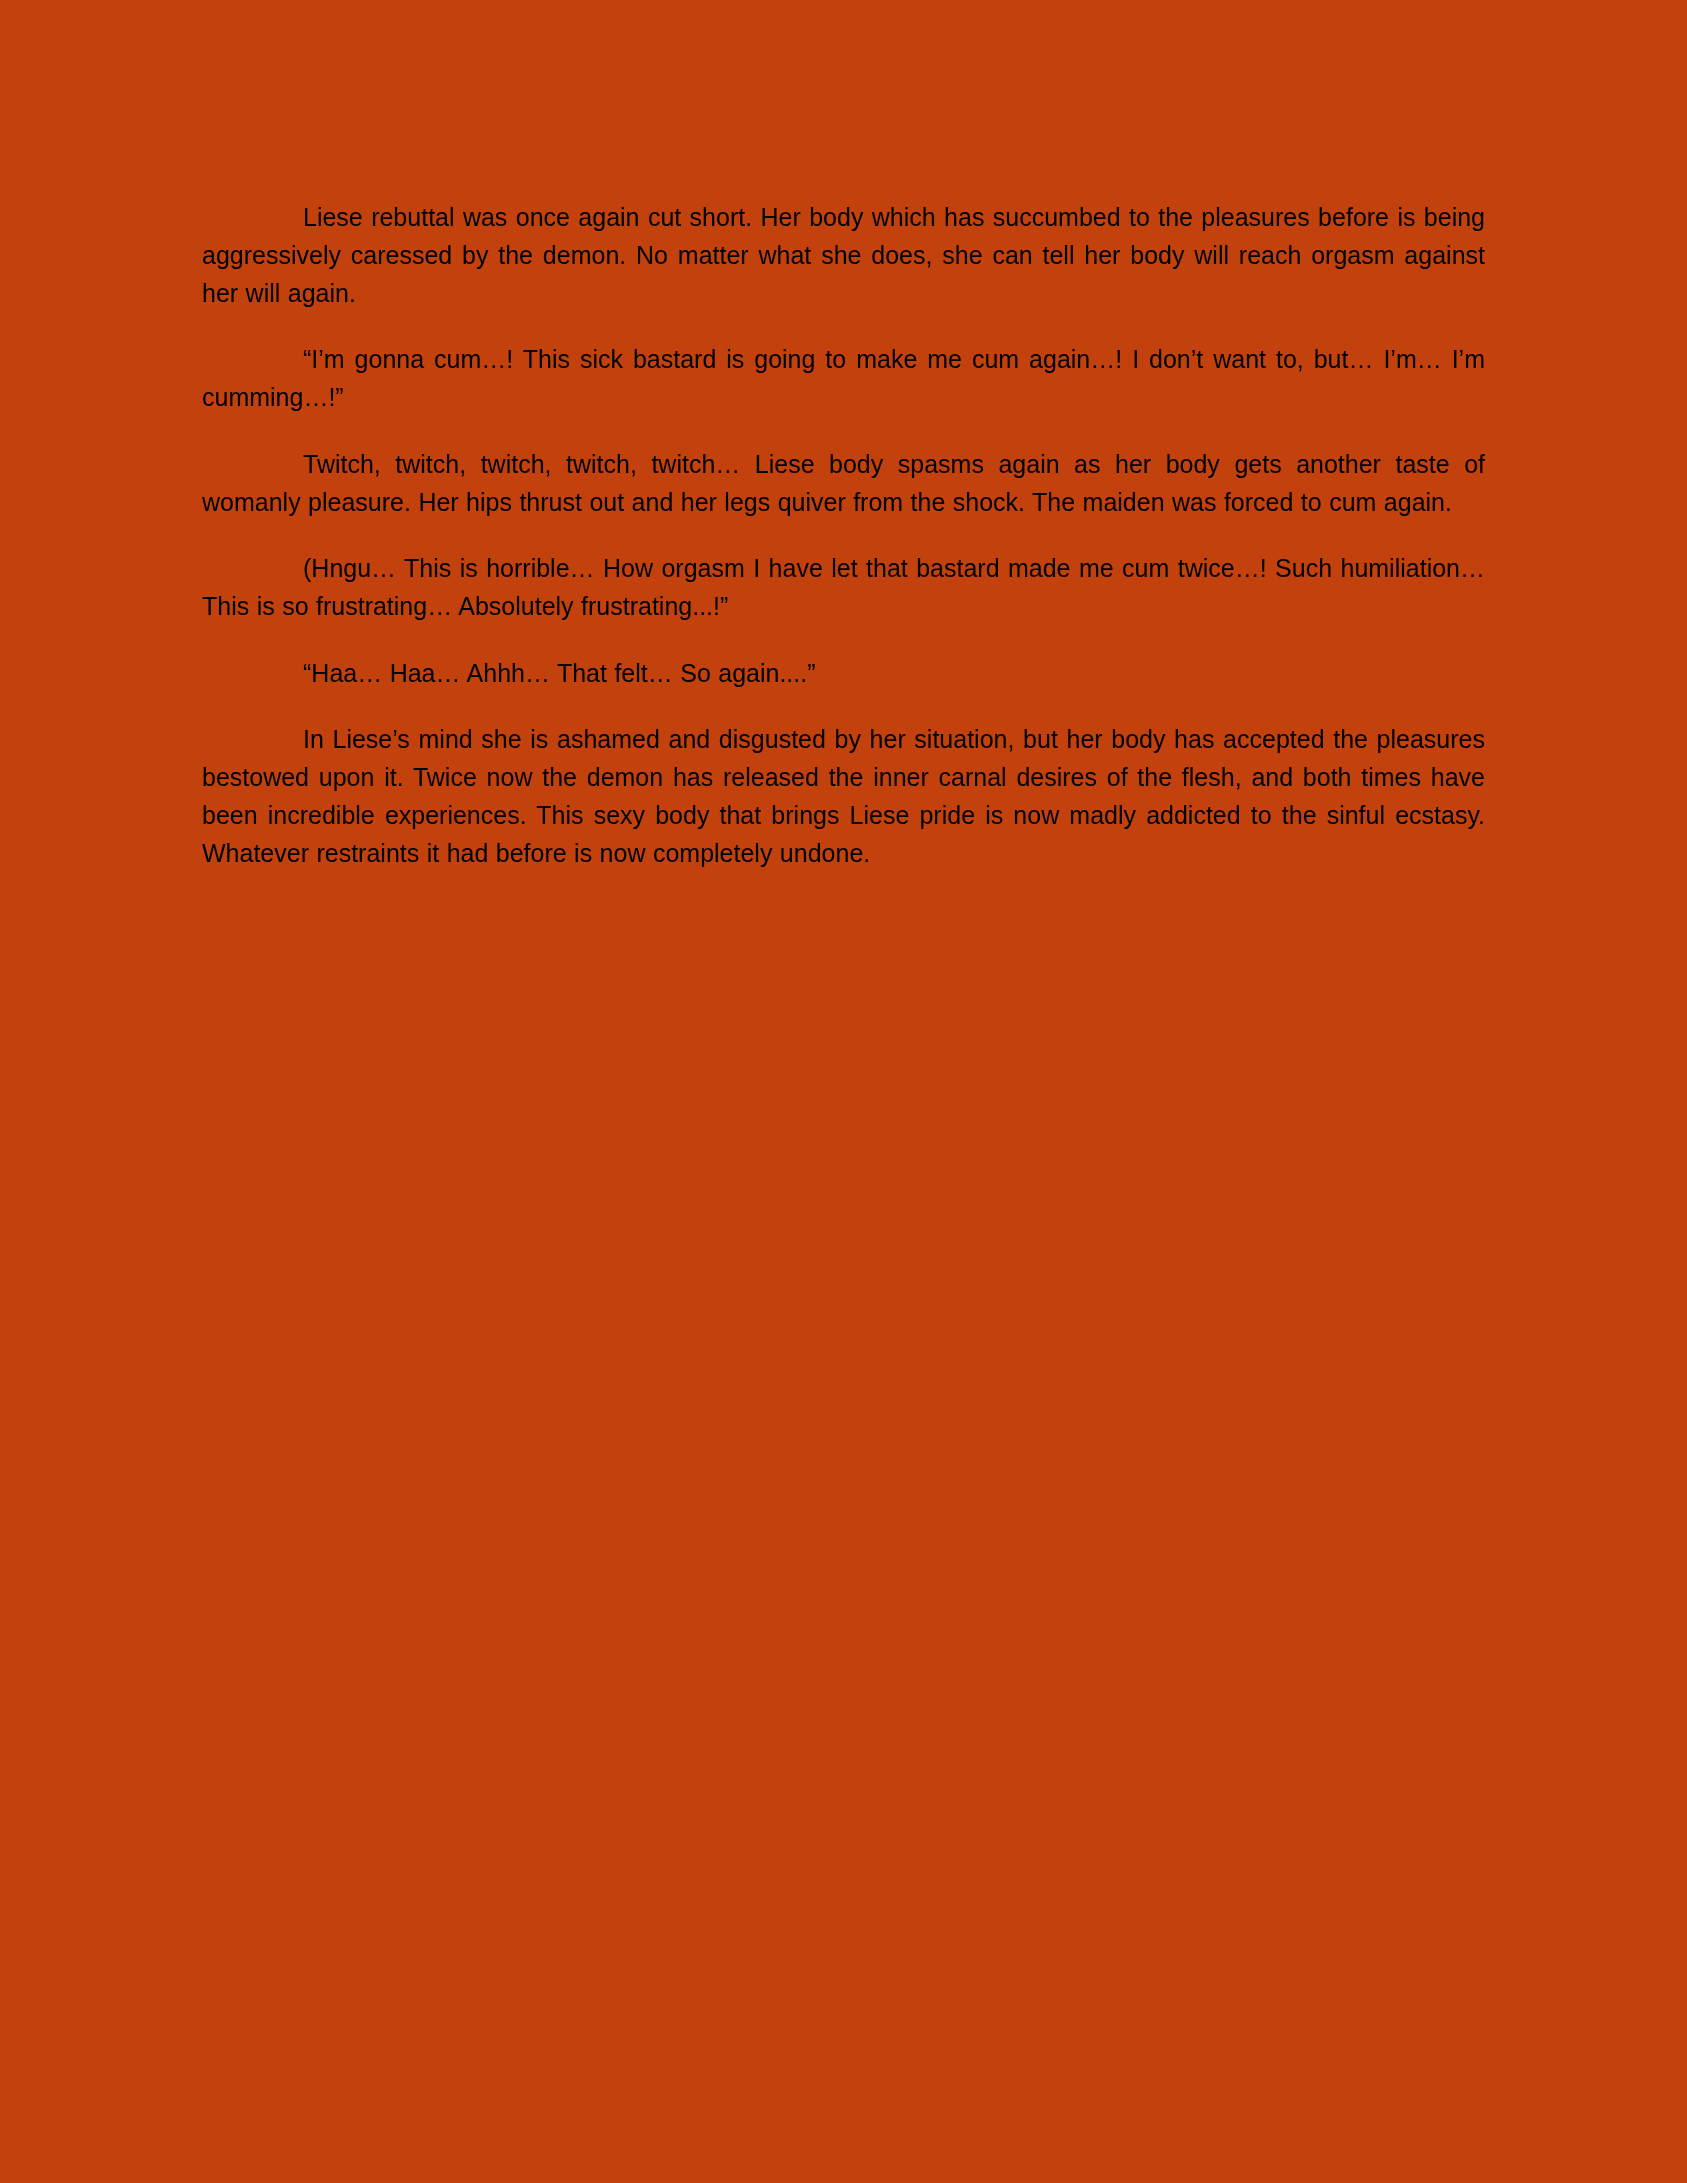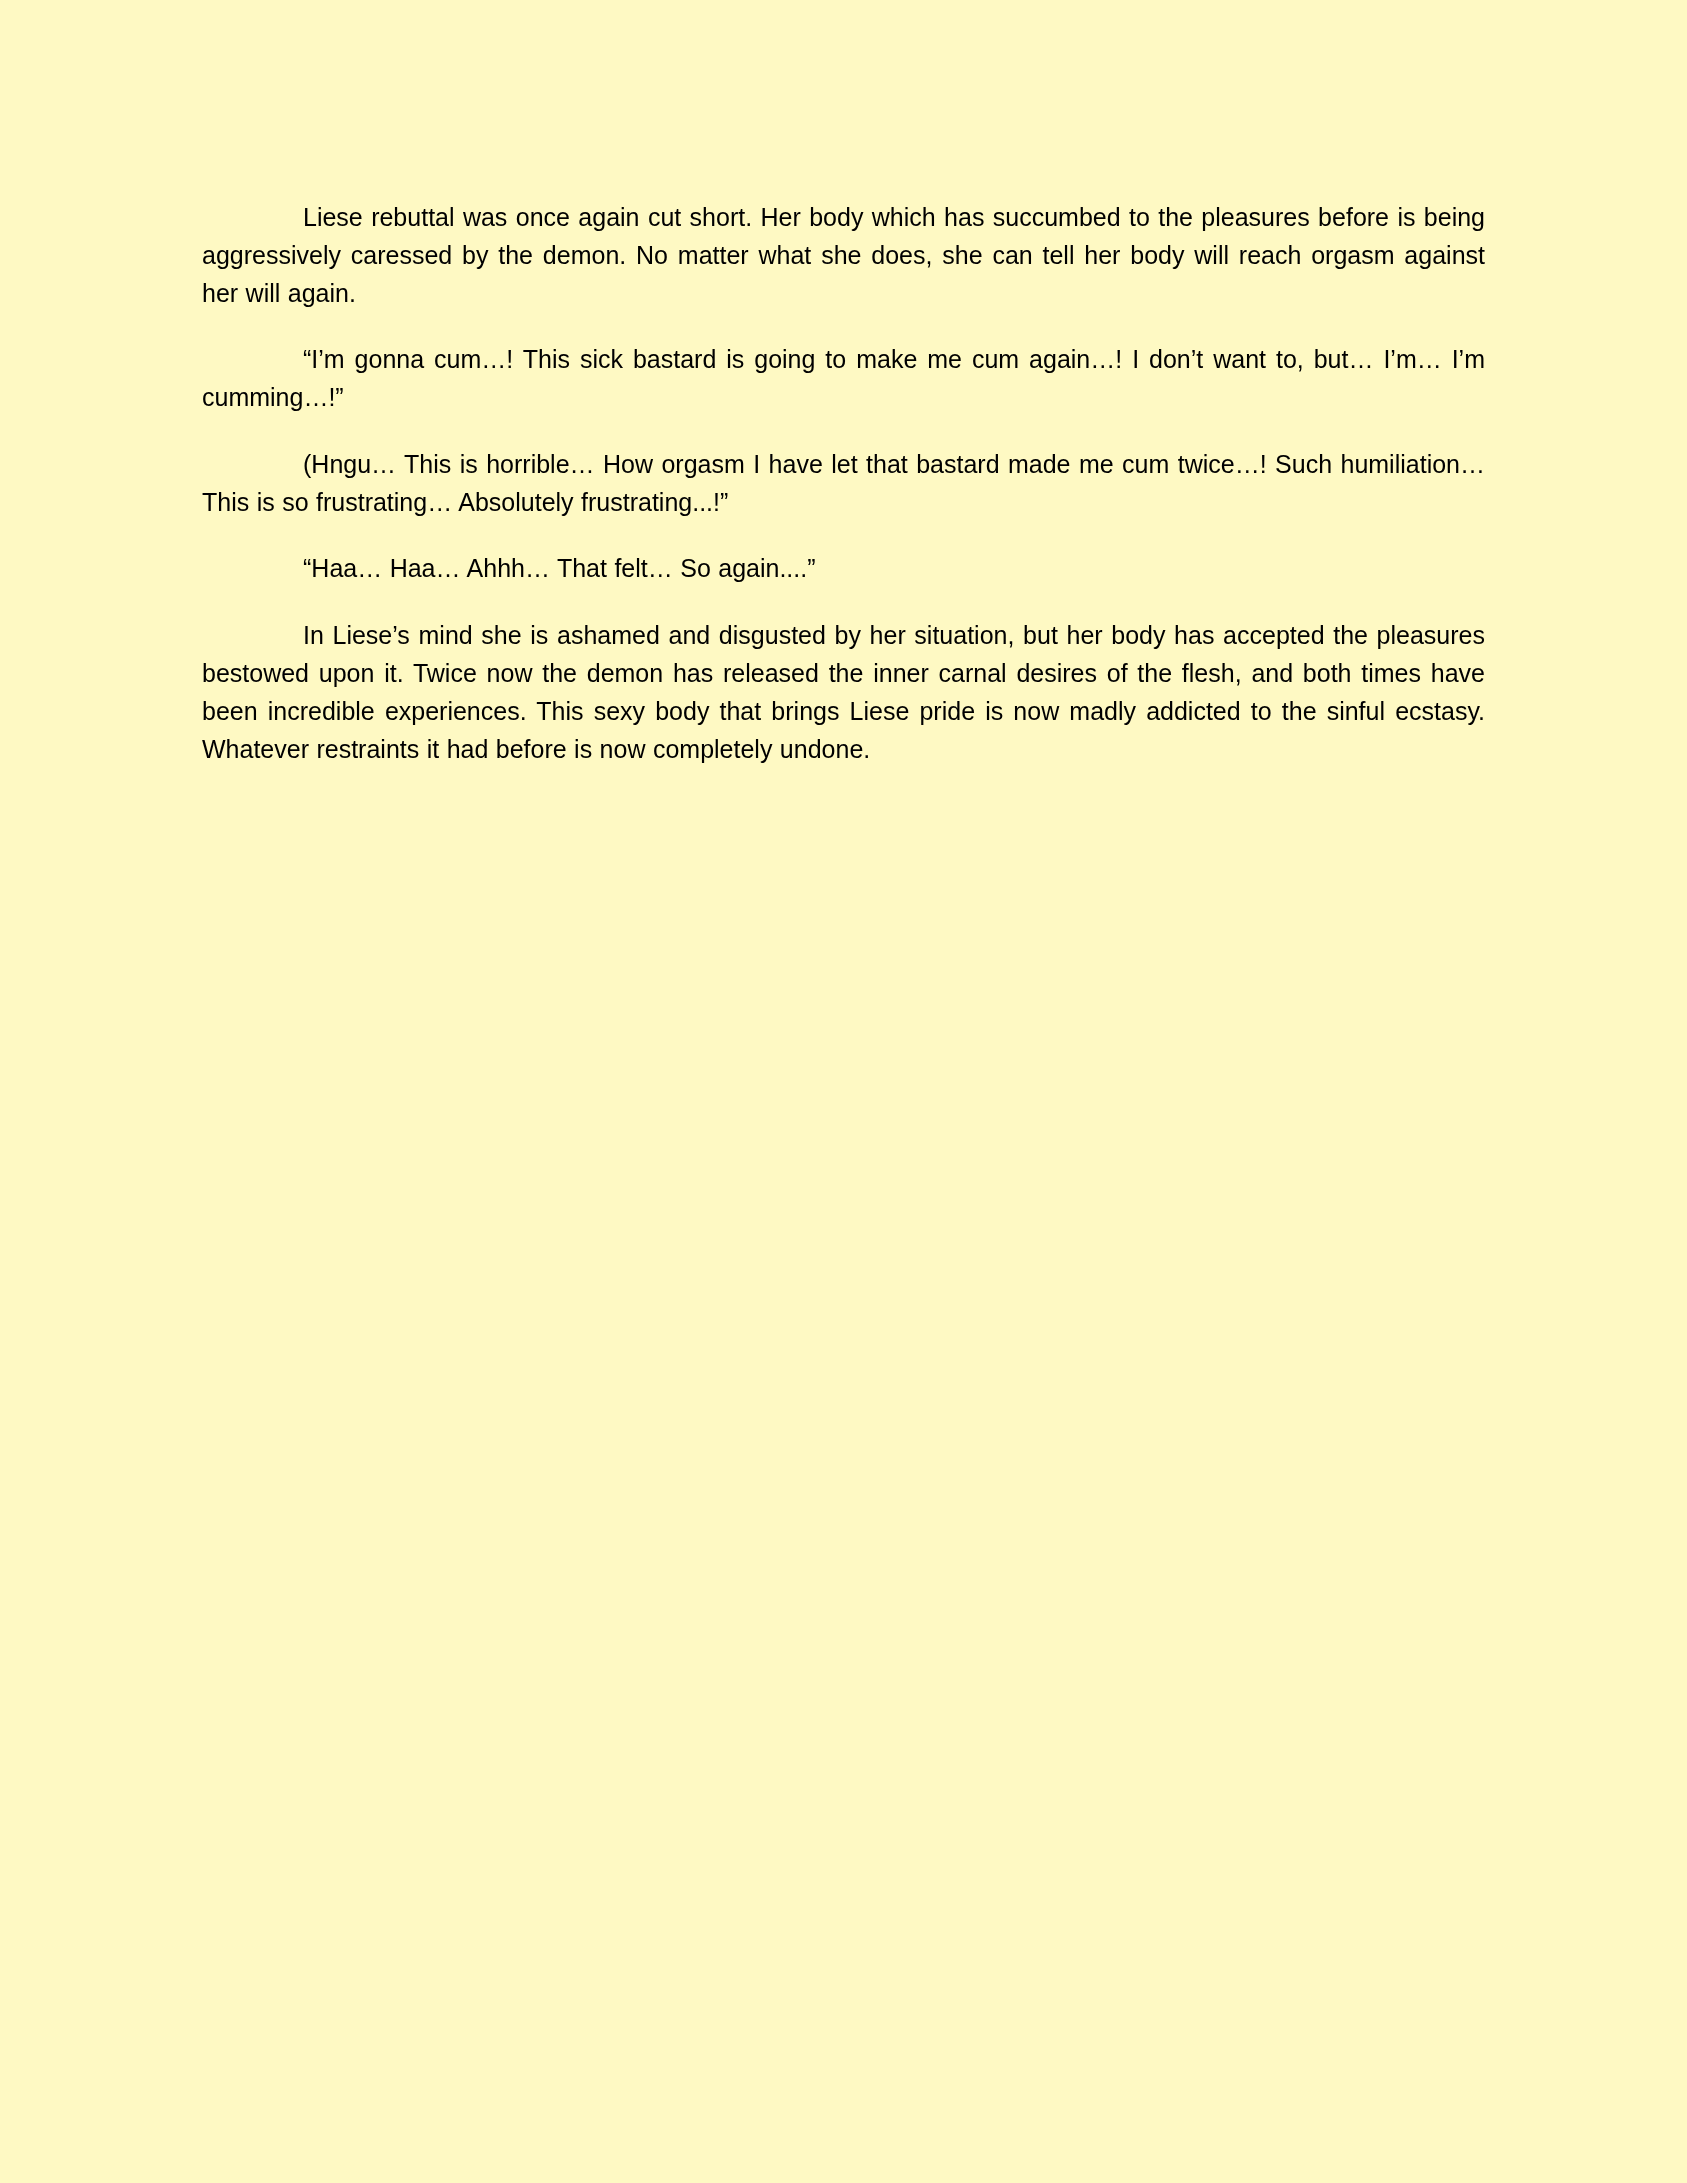--- a/index.html
+++ b/index.html
@@ -7,21 +7,21 @@
     padding: 0;
     background: #ffffff;
   }
   body {
     font-family: "Liberation Sans", sans-serif;
     color: #000000;
   }
   .page {
     width: 1687px;
     height: 2183px;
-    background: #fef9c3;
+    background: #c2410c;
     box-sizing: border-box;
     padding: 198px 198px 198px 198px;
     position: relative;
   }
   .doc-body {
     width: 1283px;
     margin: 0 auto;
   }
   p.para {
     font-size: 25px;
@@ -36,18 +36,19 @@
     margin-bottom: 6px;
   }
 </style>
 </head>
 <body>
 
 <div class="page">
   <div class="doc-body">
     <p class="para">Liese rebuttal was once again cut short. Her body which has succumbed to the pleasures before is being aggressively caressed by the demon. No matter what she does, she can tell her body will reach orgasm against her will again.</p>
     <p class="para">“I’m gonna cum…! This sick bastard is going to make me cum again…! I don’t want to, but… I’m… I’m cumming…!”</p>
+    <p class="para">Twitch, twitch, twitch, twitch, twitch… Liese body spasms again as her body gets another taste of womanly pleasure. Her hips thrust out and her legs quiver from the shock. The maiden was forced to cum again.</p>
     <p class="para">(Hngu… This is horrible… How orgasm I have let that bastard made me cum twice…! Such humiliation… This is so frustrating… Absolutely frustrating...!”</p>
     <p class="para">“Haa… Haa… Ahhh… That felt… So again....”</p>
     <p class="para">In Liese’s mind she is ashamed and disgusted by her situation, but her body has accepted the pleasures bestowed upon it. Twice now the demon has released the inner carnal desires of the flesh, and both times have been incredible experiences. This sexy body that brings Liese pride is now madly addicted to the sinful ecstasy. Whatever restraints it had before is now completely undone.</p>
   </div>
 </div>
 
 
 </body></html>

